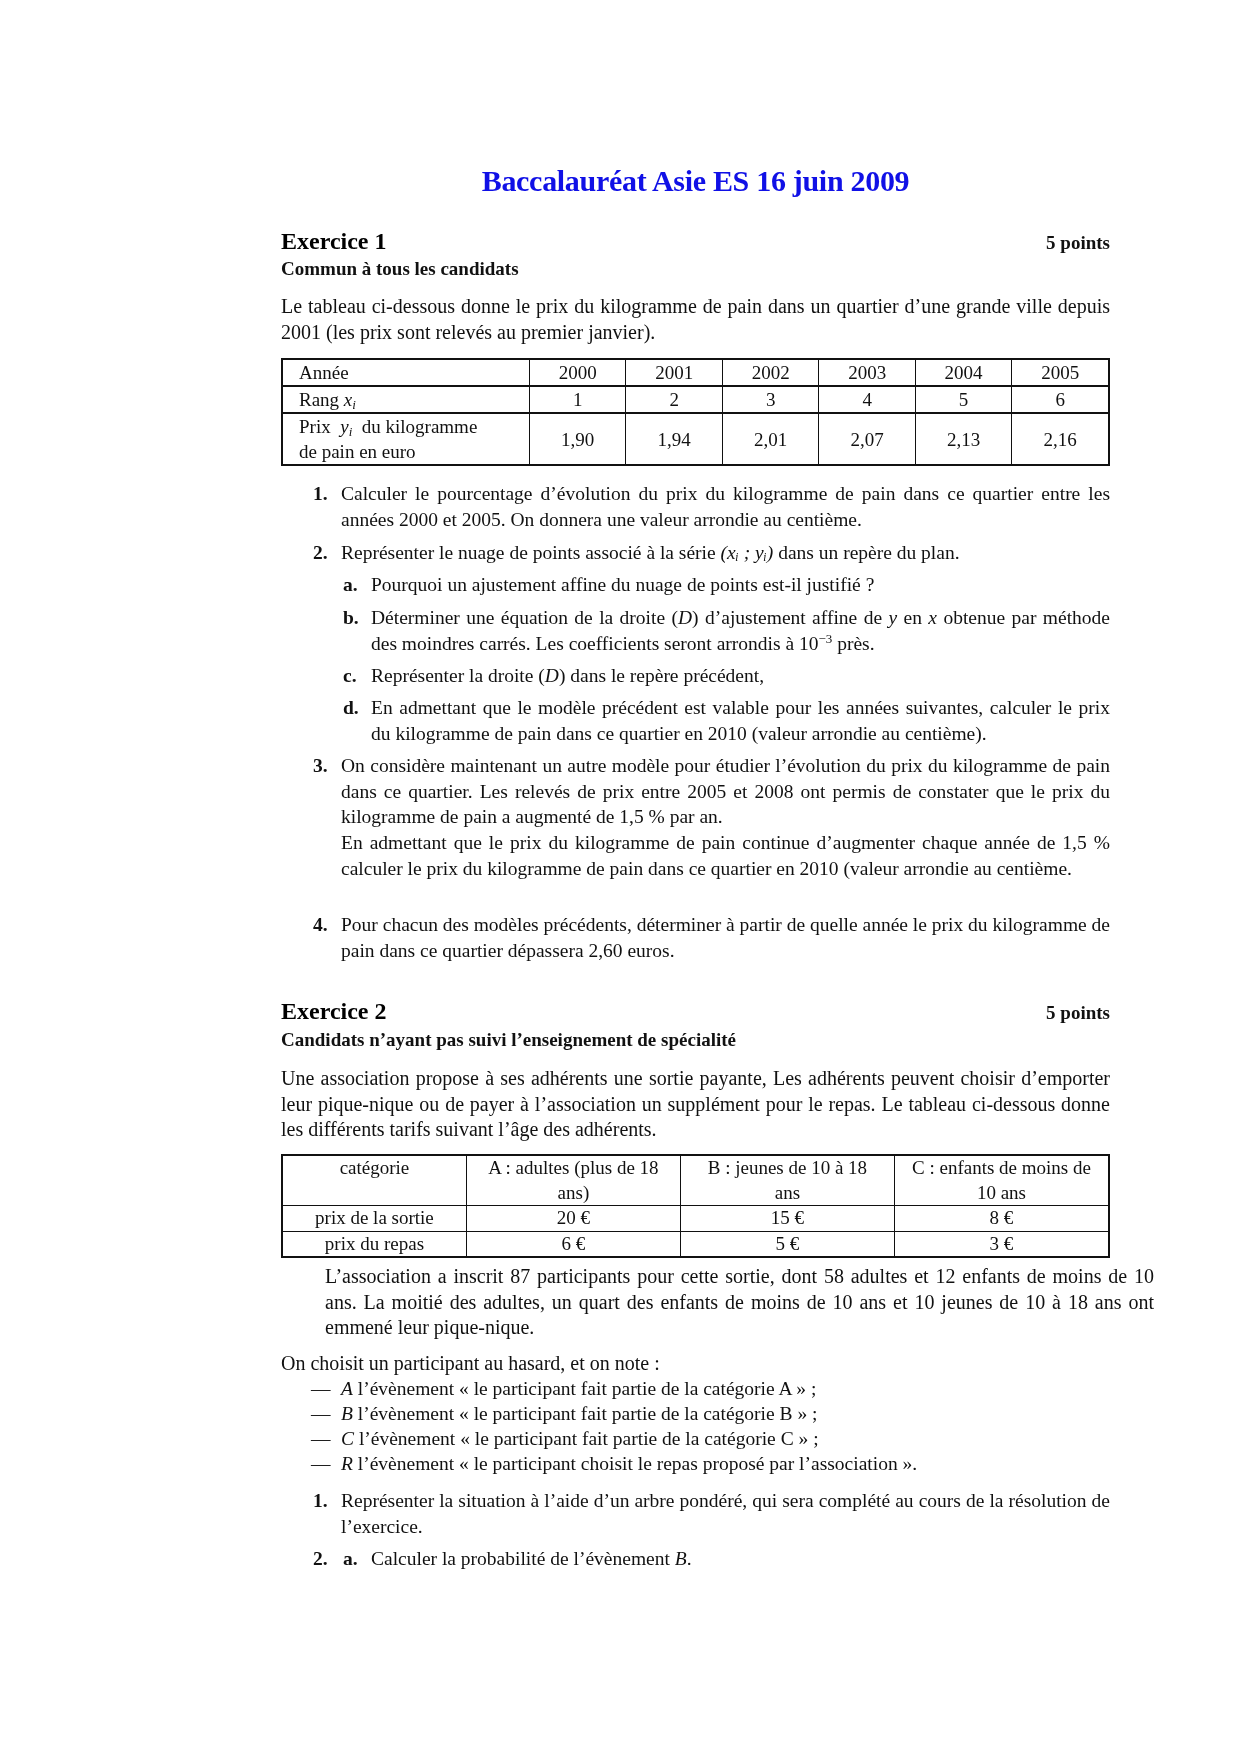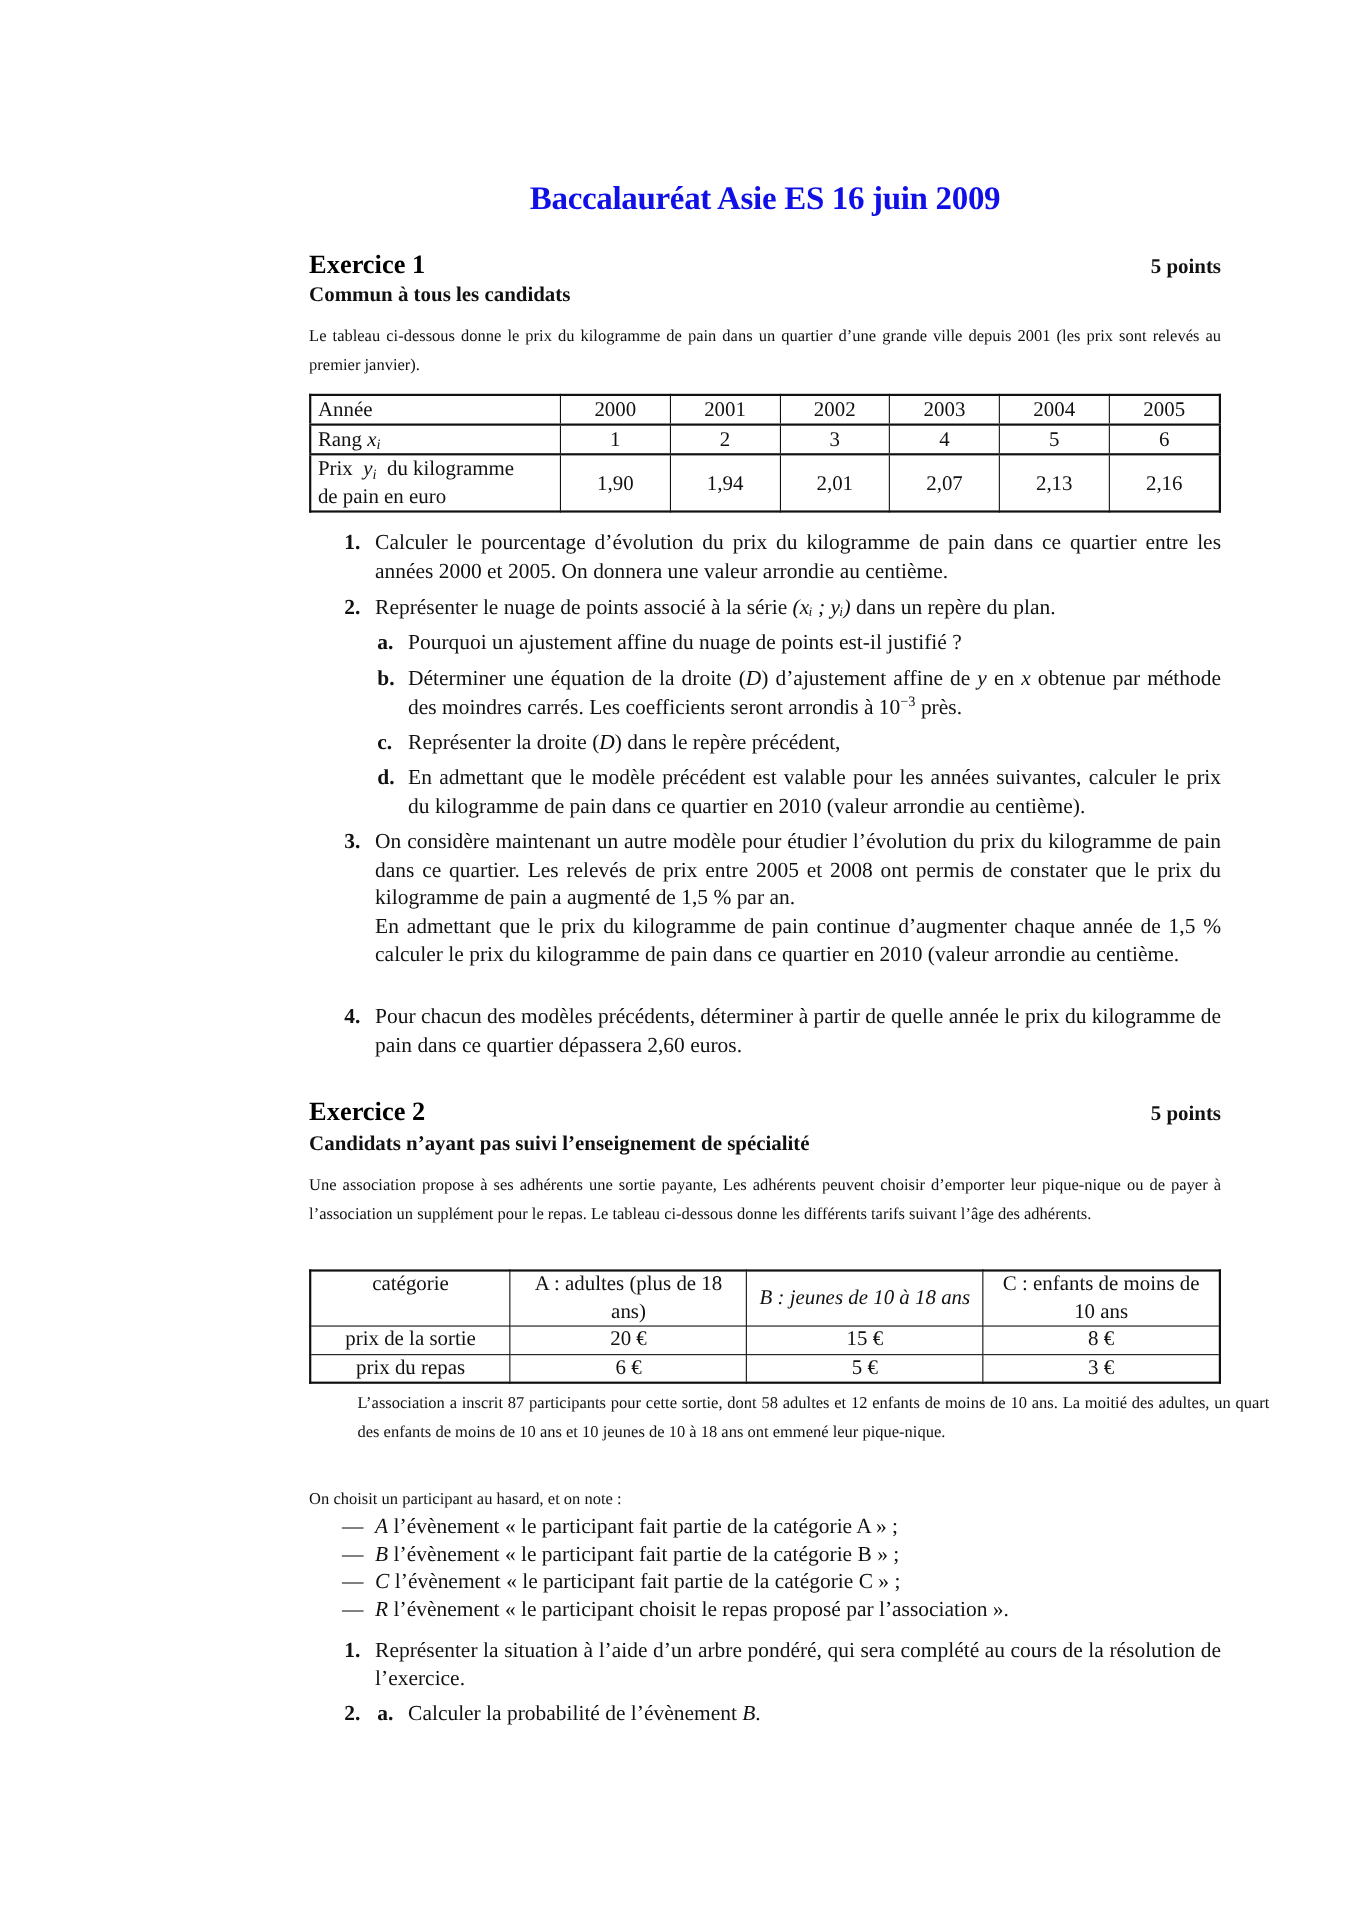--- a/index.html
+++ b/index.html
@@ -5,23 +5,23 @@
   html, body { margin: 0; padding: 0; background: #ffffff; }
   body { width: 1240px; height: 1754px; position: relative; overflow: hidden;
          font-family: "Liberation Serif", "DejaVu Serif", serif; color: #111; }
   .page { position: absolute; left: 281px; top: 0; width: 829px; }
   .title { position: absolute; left: 0; width: 829px; top: 164px; text-align: center;
            font-size: 30px; font-weight: bold; color: #1010e6; letter-spacing: -0.3px; }
   .ex-head { position: absolute; left: 0; width: 829px; display: flex; justify-content: space-between; align-items: baseline; }
   .ex-title { font-size: 24px; font-weight: bold; color: #000000; }
   .ex-points { font-size: 19px; font-weight: bold; }
   .ex-sub { position: absolute; left: 0; font-size: 19px; font-weight: bold; }
-  .para { position: absolute; left: 0; width: 829px; font-size: 15px; line-height: 25.5px; text-align: justify; }
+  .para { position: absolute; left: 0; width: 829px; font-size: 20px; line-height: 25.5px; text-align: justify; }
   table { border-collapse: collapse; position: absolute; left: 0; width: 829px; font-size: 19px; }
-  td { border: 1.5px solid #111; padding: 0 6px; line-height: 25px; }
+  td { border: 1.5px solid #111; padding: 0 16px; line-height: 25px; }
   .t1 { border: 2.5px solid #111; }
   .t1 td { text-align: center; }
   .t1 td.lbl { text-align: left; width: 214px; }
   .t1 tr.r1 td, .t1 tr.r2 td { height: 24px; }
   .t1 tr.r3 td { height: 50px; }
   .t1 tr.r1 td { border-bottom: 2.5px solid #111; }
   .t1 tr.r2 td { border-bottom: 2.5px solid #111; border-radius: 13px; }
   .t2 { border: 2px solid #111; }
   .t2 td { text-align: center; line-height: 24.5px; }
   .item { position: absolute; font-size: 19.5px; line-height: 25.5px; text-align: justify; }
@@ -118,21 +118,21 @@
     <span class="ex-points">5 points</span>
   </div>
   <div class="ex-sub" style="top:1029px;">Candidats n’ayant pas suivi l’enseignement de spécialité</div>
   <div class="para" style="top:1066px;">Une association propose à ses adhérents une sortie payante, Les adhérents peuvent choisir d’emporter leur pique-nique ou de payer à l’association un supplément pour le repas. Le tableau ci-dessous donne les différents tarifs suivant l’âge des adhérents.</div>
 
   <table class="t2" style="top:1154px;">
     <tbody>
         <tr>
       <td style="width:150px; vertical-align:top;">catégorie</td>
       <td style="width:180px;">A : adultes (plus de 18 ans)</td>
-      <td style="width:180px;font-style:italic;">B : jeunes de 10 à 18 ans</td>
+      <td style="width:180px;">B : jeunes de 10 à 18 ans</td>
       <td style="width:180px;">C : enfants de moins de 10 ans</td>
     </tr>
     <tr>
       <td>prix de la sortie</td>
       <td>20 €</td>
       <td>15 €</td>
       <td>8 €</td>
     </tr>
     <tr>
       <td>prix du repas</td>

